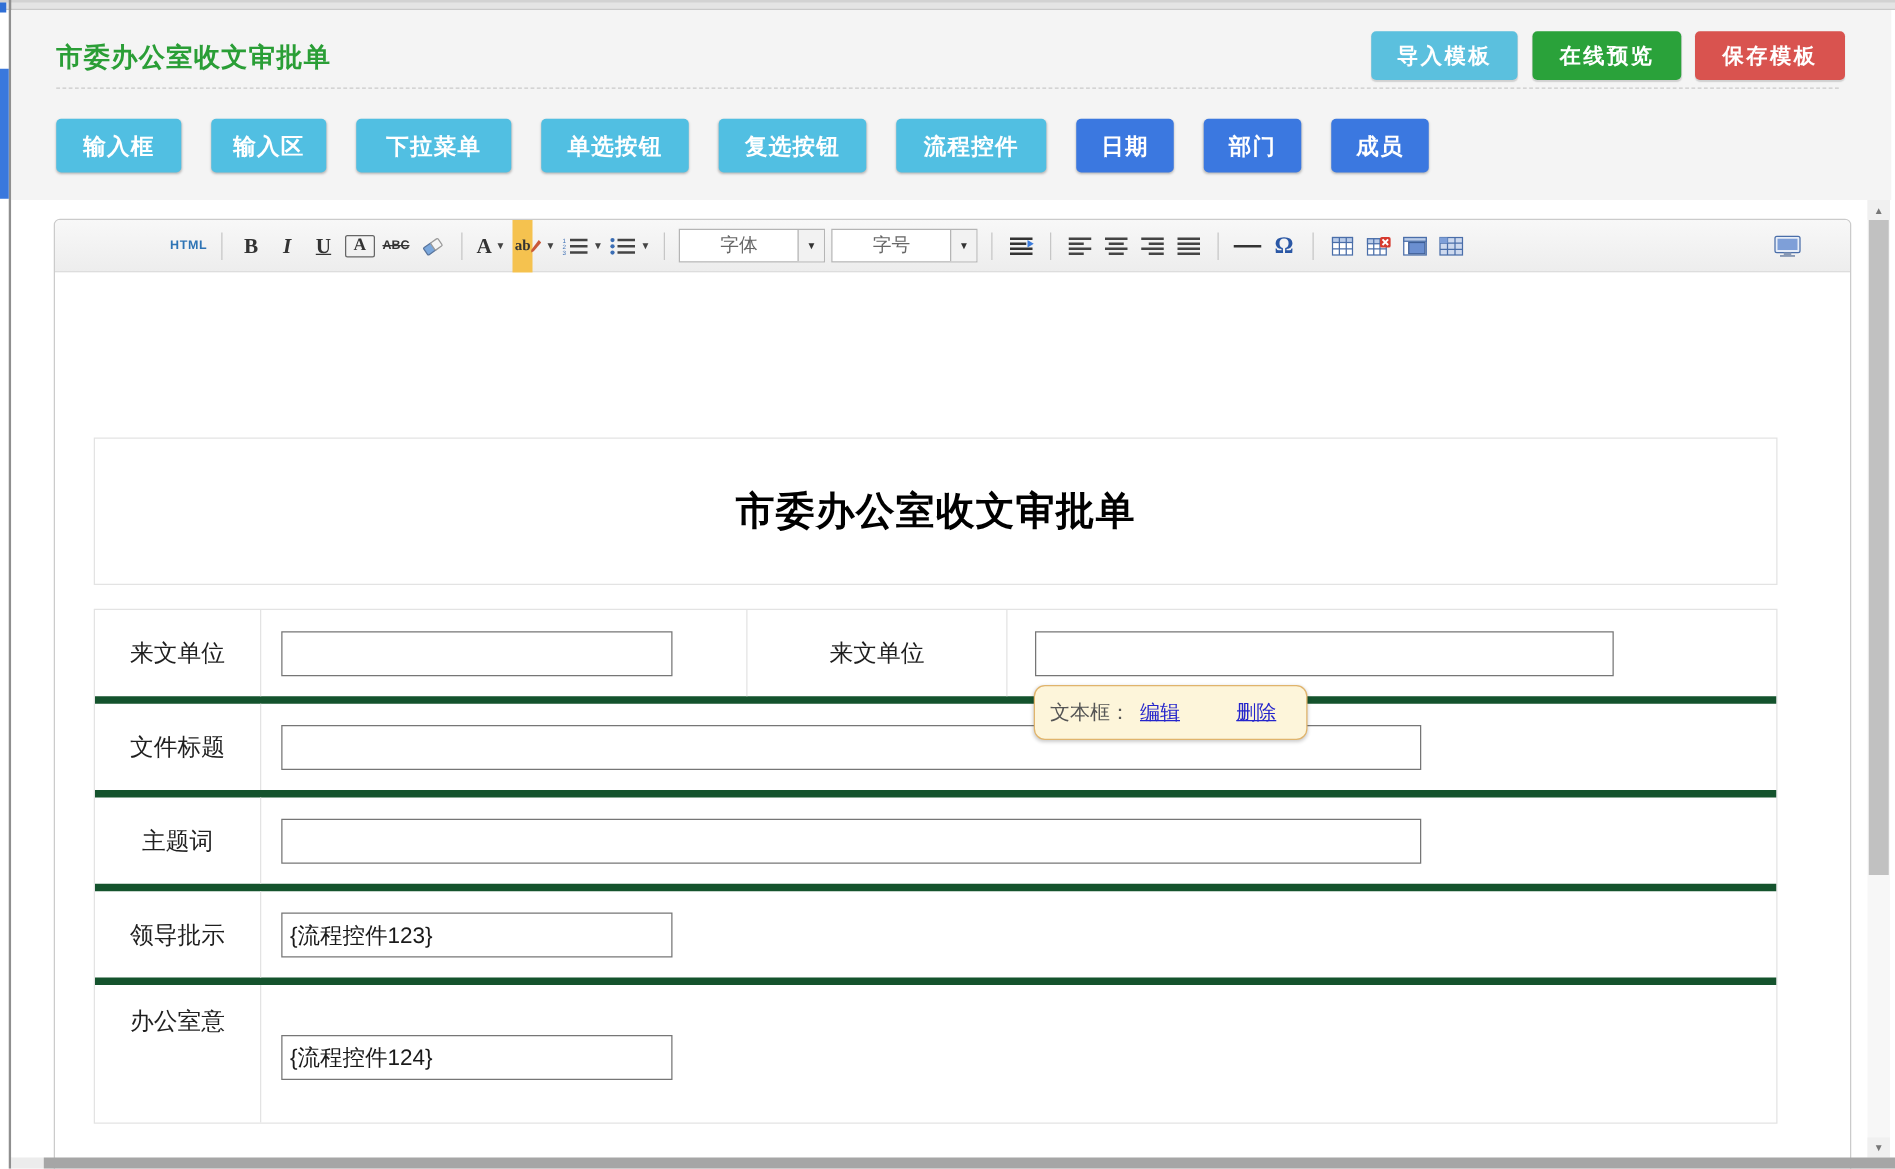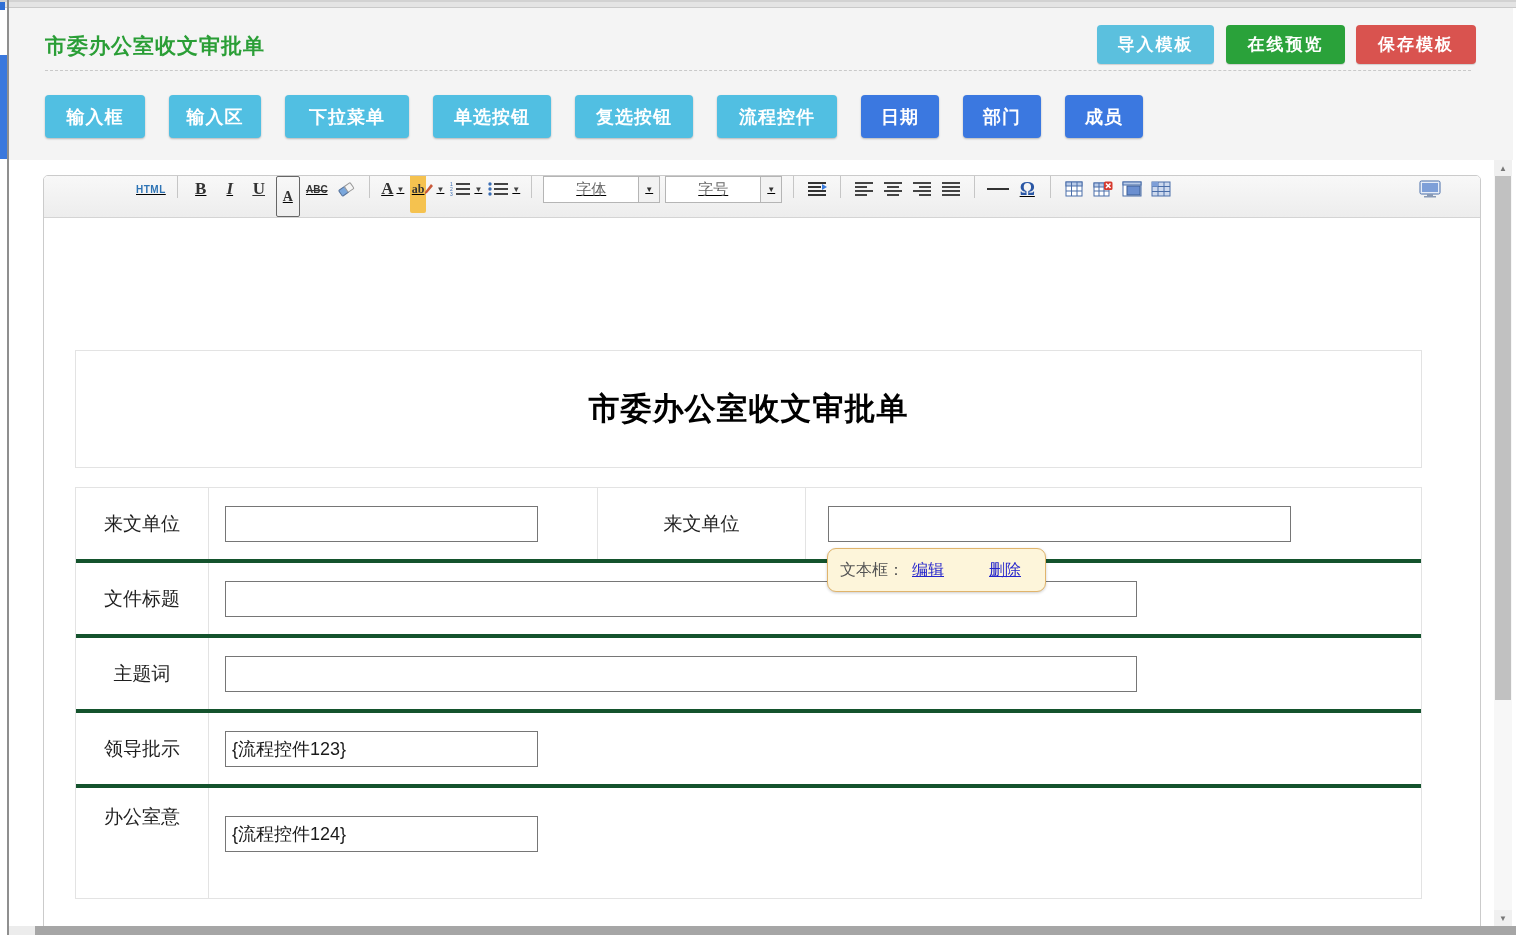--- a/index.html
+++ b/index.html
@@ -34,22 +34,22 @@
     font-family:"Liberation Serif",serif; font-size:18px; font-weight:bold; letter-spacing:1px;
     cursor:pointer; box-shadow:0 1px 2px rgba(0,0,0,.25); }
   .wbtn.light { background:#51bfe2; }
   .wbtn.dark { background:#3b78e0; }
 
   
   .main { position:absolute; left:9px; top:160px; width:1504px; height:766px; background:#fff; }
   .editor-panel { position:absolute; left:34px; top:15px; width:1438px; height:795px;
     border:1px solid #cbcbcb; border-radius:5px 5px 0 0; background:#fff; overflow:hidden; }
   .ed-toolbar { height:42px; background:linear-gradient(#f8f8f8,#ededed);
-    border-bottom:1px solid #d4d4d4; display:flex; 
-    padding-left:92px; padding-right:12px; gap:5px;text-decoration:underline; }
+    border-bottom:1px solid #d4d4d4; display:flex; align-items:center;
+    padding-left:92px; padding-right:12px; gap:5px; }
   .tsep { width:1px; height:22px; background:#c6c6c6; margin:0 6px; flex:none; }
   .tbtn { min-width:24px; height:26px; display:flex; align-items:center; justify-content:center;
     border-radius:2px; cursor:pointer; color:#333; flex:none; }
   .t-html { font-size:10px; font-weight:bold; color:#2e74b5; letter-spacing:.5px; font-family:"Liberation Sans",sans-serif; }
   .t-serif { font-family:"Liberation Serif",serif; font-size:17px; font-weight:bold; }
   .t-italic { font-style:italic; }
   .t-under { text-decoration:underline; }
   .t-boxed { border:1px solid #666; padding:0 3px; font-size:14px; line-height:16px; height:auto; }
   .t-strike { font-size:10px; font-weight:bold; text-decoration:line-through; }
   .t-caret { font-size:8px; color:#444; margin-left:3px; }
@@ -62,33 +62,33 @@
   .t-hr { width:22px; height:2px; background:#333; }
   .t-omega { font-size:19px; font-weight:bold; color:#2a57a5; font-family:"Liberation Serif",serif; }
   .t-monitor { margin-left:auto; margin-right:26px; }
 
   .ed-content { position:relative; width:100%; height:752px; background:#fff; }
   .form-title-box { position:absolute; left:31px; top:132px; width:1347px; height:118px;
     border:1px solid #e3e3e3; display:flex; align-items:center; justify-content:center; }
   .form-title { font-size:31px; font-weight:bold; color:#000; letter-spacing:1px; }
 
   .ftable { position:absolute; left:31px; top:269px; width:1347px; border:1px solid #e3e3e3; }
-  .frow { display:flex; height:75px; border-bottom:4px solid #14532d; }
+  .frow { display:flex; height:75px; border-bottom:6px solid #14532d; }
   .frow:last-child { border-bottom:none; }
   .fcell { border-right:1px solid #e3e3e3; display:flex; align-items:center; height:100%; }
   .fcell:last-child { border-right:none; }
   .fcell.lab { justify-content:center; font-size:19px; color:#1f1f1f; }
   .fcell.inp { padding-left:16px; }
   .fcell.grow { flex:1; }
   .finput { height:36px; border:1px solid #767676; background:#fff; font-size:18px;
     color:#1a1a1a; padding:0 6px; border-radius:0; }
   .row6 { height:110px; border-bottom:none; }
   .row6 .lab { align-items:flex-start; padding-top:16px; }
   .row6 .inp { align-items:flex-start; }
-  .row6 .finput { margin-top:28px; }
+  .row6 .finput { margin-top:40px; }
 
   
   .tooltip { position:absolute; left:827px; top:548px; width:219px; height:44px; z-index:50;
     background:#fdf5da; border:1px solid #e0b46c; border-radius:9px;
     box-shadow:0 1px 3px rgba(0,0,0,.2); display:flex; align-items:center; padding:0 12px;
     font-family:"Liberation Serif",serif; font-size:16px; }
   .tooltip .tl { color:#555; }
   .tooltip a { color:#2525cc; text-decoration:underline; cursor:pointer; }
   .tooltip .edit { margin-left:8px; }
   .tooltip .del { margin-left:45px; }

